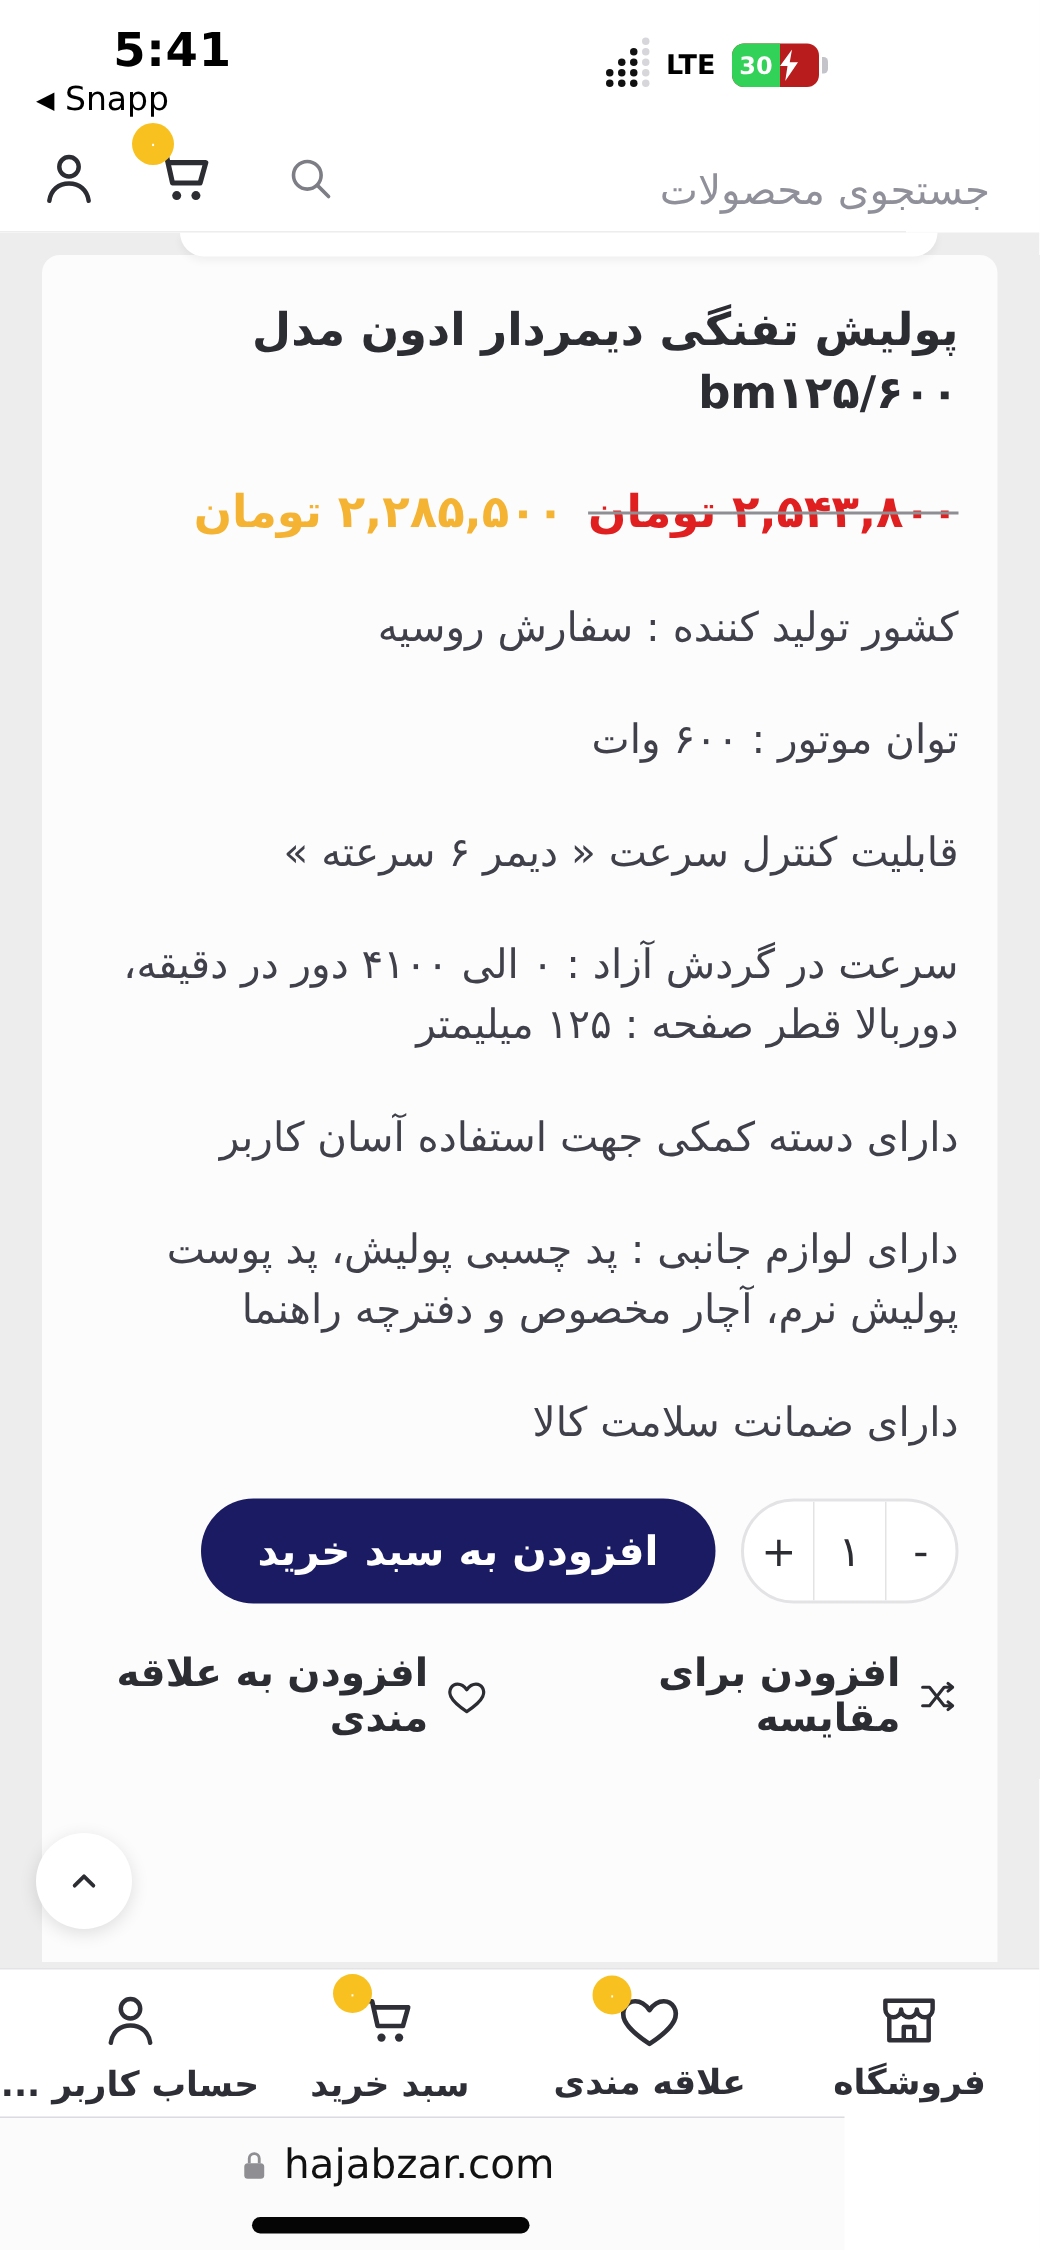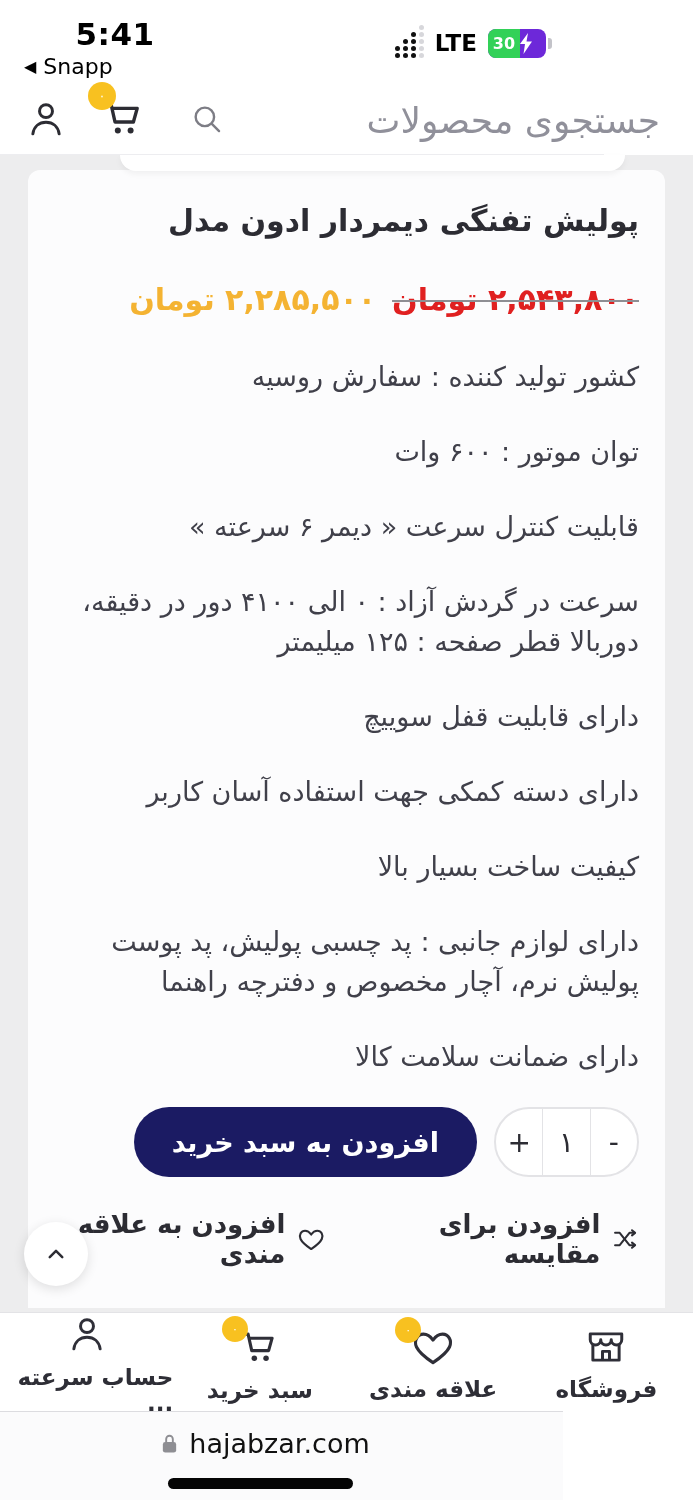--- a/index.html
+++ b/index.html
@@ -24,33 +24,33 @@
   
   .top{position:absolute;top:0;left:0;width:604px;height:155px;background:#fff;z-index:4;border-bottom:1px solid #ededf0;}
   .time{position:absolute;top:16px;left:55px;width:120px;text-align:center;font-size:31px;font-weight:700;letter-spacing:.5px;color:#000;}
   .back-app{position:absolute;top:54px;left:24px;font-size:22px;font-weight:500;color:#000;display:flex;align-items:center;gap:7px;}
   .back-app .tri{font-size:16px;line-height:1;}
   .status-right{position:absolute;top:28px;right:58px;display:flex;align-items:center;gap:11px;direction:ltr;}
   .signal{display:flex;align-items:flex-end;gap:3px;height:30px;}
   .signal .col{display:flex;flex-direction:column;gap:2px;}
   .signal .dot{width:5px;height:5px;border-radius:50%;background:#111;}
   .signal .col.off .dot{background:#d7d7db;}
-  .lte{font-size:23px;font-weight:600;color:#000;}
-  .battery{position:relative;width:58px;height:29px;border-radius:8px;background:#6d28d9;overflow:visible;}
+  .lte{font-size:18px;font-weight:600;color:#000;}
+  .battery{position:relative;width:58px;height:29px;border-radius:8px;background:#b91c1c;overflow:visible;}
   .battery::after{content:"";position:absolute;right:-6px;top:9px;width:4px;height:11px;border-radius:0 3px 3px 0;background:#c3c3c9;}
   .batt-fill{position:absolute;left:0;top:0;bottom:0;width:55%;background:var(--battery-green);border-radius:8px 0 0 8px;display:flex;align-items:center;justify-content:center;}
   .batt-fill span{font-size:16px;font-weight:700;color:#fff;}
   .bolt{position:absolute;left:31px;top:4px;}
 
   .store-header{position:absolute;top:88px;left:0;width:693px;height:66px;}
   .icon-person{position:absolute;left:25px;top:8px;}
   .icon-cart-wrap{position:absolute;left:100px;top:6px;}
   .hdr-badge{position:absolute;left:-12px;top:-12px;width:28px;height:28px;border-radius:50%;background:var(--accent-yellow);color:#fff;font-size:12px;display:flex;align-items:center;justify-content:center;z-index:1;}
   .icon-search{position:absolute;left:190px;top:14px;}
-  .search-ph{position:absolute;right:33px;top:12px;font-size:36px;color:var(--text-muted);direction:rtl;}
+  .search-ph{position:absolute;right:33px;top:24px;font-size:27px;color:var(--text-muted);direction:rtl;}
 
   
   .page-bg{position:absolute;top:155px;left:0;width:693px;height:1157px;background:var(--page-gray);z-index:0;}
   .search-remnant{position:absolute;top:155px;left:120px;width:505px;height:16px;background:#fff;border-radius:0 0 16px 16px;box-shadow:0 3px 6px rgba(0,0,0,.05);z-index:2;}
   .card{position:absolute;top:170px;left:28px;width:637px;height:1138px;background:#fcfcfd;border-radius:12px 12px 0 0;z-index:1;direction:rtl;padding:30px 26px 0 22px;}
 
   .title{font-size:30px;line-height:42px;font-weight:600;text-align:right;color:var(--text-dark);}
   .prices{margin-top:40px;display:flex;align-items:center;gap:16px;font-size:30px;font-weight:700;}
   .old-price{color:var(--price-red);text-decoration:line-through;text-decoration-color:#8e8e93;text-decoration-thickness:2px;text-align:center;}
   .new-price{color:var(--price-yellow);}
@@ -148,34 +148,33 @@
     <span class="search-ph">جستجوی محصولات</span>
   </div>
 </header>
 
 <div class="page-bg"></div>
 <div class="search-remnant"></div>
 
 <main class="card">
   <h1 class="title">
     <span>پولیش تفنگی دیمردار ادون مدل</span><br>
+    <span>bm۱۲۵/۶۰۰</span>
   </h1>
 
   <div class="prices">
     <del class="old-price">۲,۵۴۳,۸۰۰ تومان</del>
     <span class="new-price">۲,۲۸۵,۵۰۰ تومان</span>
   </div>
 
   <p class="spec">کشور تولید کننده : سفارش روسیه</p>
   <p class="spec">توان موتور : ۶۰۰ وات</p>
   <p class="spec">قابلیت کنترل سرعت « دیمر ۶ سرعته »</p>
   <p class="spec">سرعت در گردش آزاد : ۰ الی ۴۱۰۰ دور در دقیقه، دوربالا قطر صفحه : ۱۲۵ میلیمتر</p>
-  <p class="spec">دارای قابلیت قفل سوییچ</p>
   <p class="spec">دارای دسته کمکی جهت استفاده آسان کاربر</p>
-  <p class="spec">کیفیت ساخت بسیار بالا</p>
   <p class="spec">دارای لوازم جانبی : پد چسبی پولیش، پد پوست پولیش نرم، آچار مخصوص و دفترچه راهنما</p>
   <p class="spec">دارای ضمانت سلامت کالا</p>
 
   <div class="buy-row">
     <div class="stepper">
       <div class="cell">+</div>
       <div class="cell">۱</div>
       <div class="cell">-</div>
     </div>
     <button class="add-btn">افزودن به سبد خرید</button>
@@ -237,21 +236,21 @@
     </div>
     <span class="nav-label">سبد خرید</span>
   </div>
   <div class="nav-item">
     <div class="nav-icon">
       <svg width="42" height="44" viewBox="0 0 24 24" fill="none" stroke="#2f2f38" stroke-width="1.7" stroke-linecap="round">
         <circle cx="12" cy="7.5" r="3.7"></circle>
           <path d="M4.5 20.5c.6-4.2 3.6-6.6 7.5-6.6s6.9 2.4 7.5 6.6"></path>
       </svg>
     </div>
-    <span class="nav-label">حساب سرعته ...</span>
+    <span class="nav-label">حساب کاربر ...</span>
   </div>
 </nav>
 
 <div class="browser-bar">
   <div class="url-row">
     <svg width="19" height="24" viewBox="0 0 20 24">
       <rect x="3" y="10" width="14" height="11" rx="2.5" fill="#8e8e93"></rect>
       <path d="M6.5 10 V6.8 a3.5 3.5 0 0 1 7 0 V10" fill="none" stroke="#8e8e93" stroke-width="2"></path>
     </svg>
     <span class="url-text">hajabzar.com</span>

